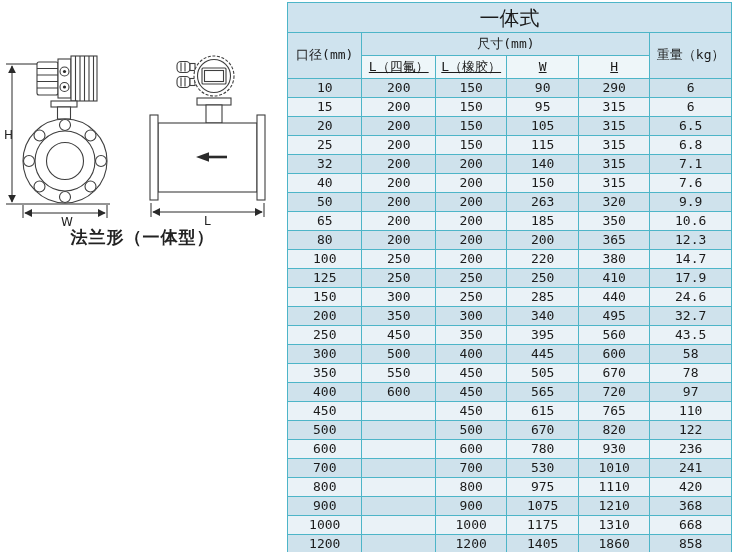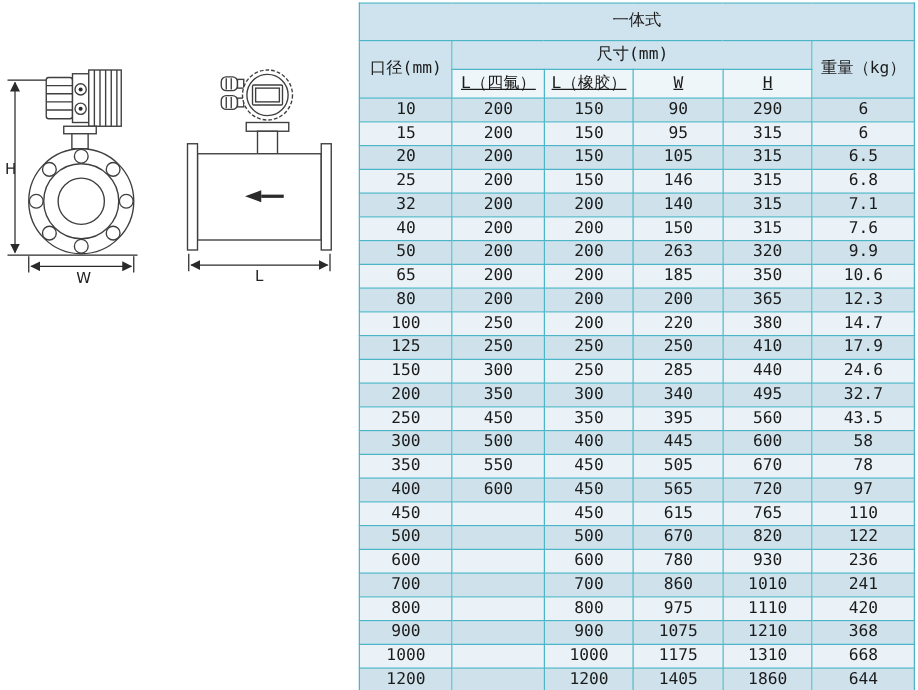--- a/index.html
+++ b/index.html
@@ -25,21 +25,21 @@
     border-collapse:collapse;table-layout:fixed;
     font-size:13px;
   }
   table.spec th,table.spec td{
     border:1px solid var(--border,#4db5c8);
     text-align:center;vertical-align:middle;padding:0;
     font-weight:normal;line-height:1.1;
     overflow:hidden;white-space:nowrap;
   }
   table.spec{border:1px solid var(--border,#4db5c8);}
-  tr.title-row th{height:29px;background:var(--header-bg,#cfe3ee);font-size:13px;}
+  tr.title-row th{height:29px;background:var(--header-bg,#cfe3ee);font-size:20px;}
   tr.header-row th{height:22px;background:var(--header-bg,#cfe3ee);font-size:13px;}
   tr.subheader-row th{height:22px;background:var(--subheader-bg,#eef6f9);font-size:13px;text-decoration:underline;}
   tbody tr td{height:18px;}
   tbody tr:nth-child(odd) td{background:var(--row-odd,#cfe2ec);}
   tbody tr:nth-child(even) td{background:var(--row-even,#eaf2f7);}
 
   
   .ln{stroke:#3f3f3f;stroke-width:1.1;fill:none;}
   .shp{stroke:#3f3f3f;stroke-width:1.1;fill:#fff;}
   .dim{stroke:#2a2a2a;stroke-width:1;fill:none;}
@@ -133,20 +133,21 @@
         </g>
 
         <g>
           <path class="dim" d="M151,203 V217 M264,203 V217"></path>
           <line class="dim" x1="153" y1="212" x2="262" y2="212" marker-start="url(#arr)" marker-end="url(#arr)"></line>
           <text class="dimlabel" x="204" y="225">L</text>
         </g>
       </g>
     </svg>
 
+    <div class="diagram-caption">法兰形（一体型）</div>
   </div>
 
   <table class="spec">
     <colgroup>
       <col style="width:74px">
         <col style="width:73px">
         <col style="width:71px">
       <col style="width:71px">
         <col style="width:71px">
         <col style="width:81px">
@@ -189,21 +190,21 @@
           <td>200</td>
           <td>150</td>
           <td>105</td>
           <td>315</td>
           <td>6.5</td>
         </tr>
         <tr>
           <td>25</td>
           <td>200</td>
           <td>150</td>
-          <td>146</td>
+          <td>115</td>
           <td>315</td>
           <td>6.8</td>
         </tr>
         <tr>
           <td>32</td>
           <td>200</td>
           <td>200</td>
           <td>140</td>
           <td>315</td>
           <td>7.1</td>
@@ -325,21 +326,21 @@
           <td></td>
           <td>600</td>
           <td>780</td>
           <td>930</td>
           <td>236</td>
         </tr>
         <tr>
           <td>700</td>
           <td></td>
           <td>700</td>
-          <td>860</td>
+          <td>530</td>
           <td>1010</td>
           <td>241</td>
         </tr>
         <tr>
           <td>800</td>
           <td></td>
           <td>800</td>
           <td>975</td>
           <td>1110</td>
           <td>420</td>
@@ -359,18 +360,18 @@
           <td>1175</td>
           <td>1310</td>
           <td>668</td>
         </tr>
         <tr>
           <td>1200</td>
           <td></td>
           <td>1200</td>
           <td>1405</td>
           <td>1860</td>
-          <td>644</td>
+          <td>858</td>
         </tr>
       </tbody>
   </table>
 
 </div>
 
 </body></html>

